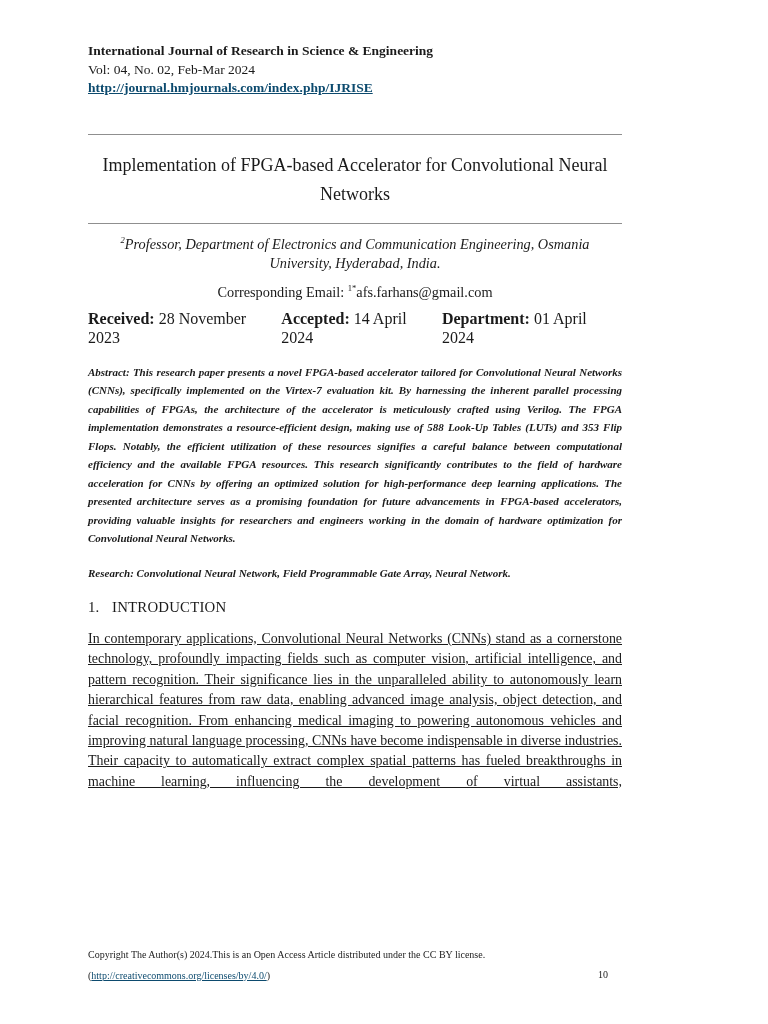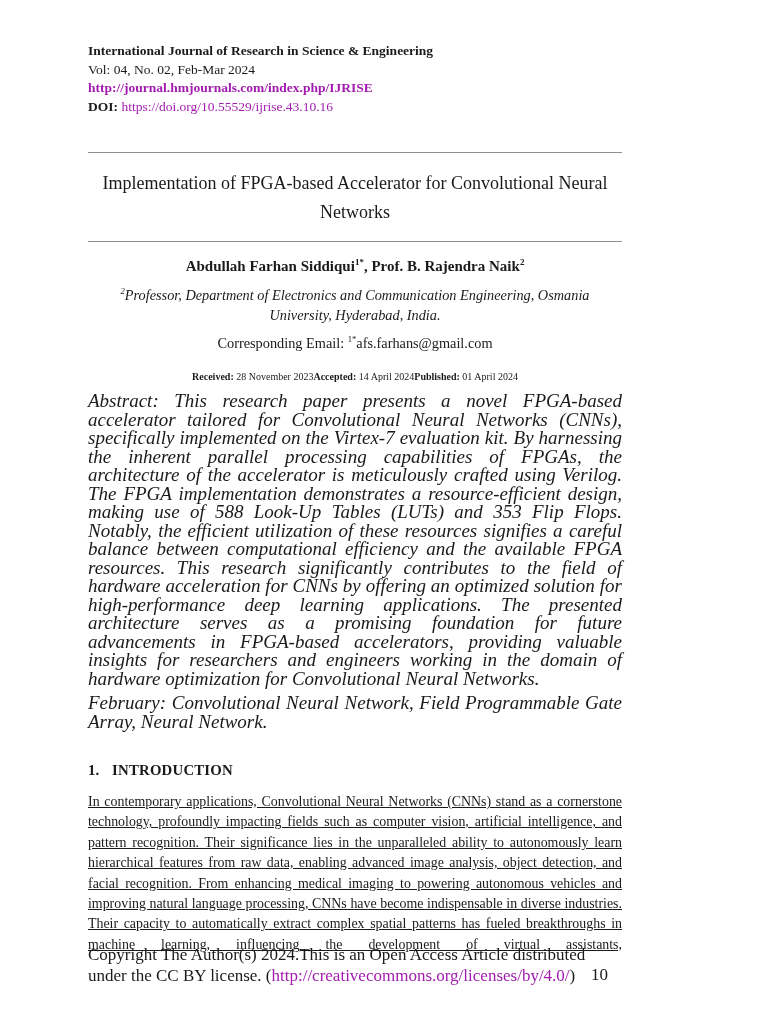--- a/index.html
+++ b/index.html
@@ -9,89 +9,87 @@
     font-family:"Liberation Serif", serif;
     color:#1a1a1a;
   }
   .page { position:relative; width:704px; height:1024px; overflow:hidden; background:#ffffff; }
   .content { position:absolute; left:88px; right:82px; top:0; }
 
   
   .header { display:flex; justify-content:space-between; padding-top:42px; }
   .header-text { font-size:13.5px; line-height:18.5px; }
   .bold { font-weight:700; }
-  a.link { color:#a21caf; cursor:pointer; }
+  a.link { color:#0c4a6e; text-decoration:underline; cursor:pointer; }
   a.link.bold-link { font-weight:700; }
   .logo-box { width:104px; height:80px; margin-top:6px; margin-right:2px; flex:0 0 auto; }
 
   
   hr.rule { border:0; border-top:1px solid #8f8f8f; height:0; }
   .rule-top { margin-top:36px; }
   .rule-mid { margin-top:14px; }
 
   
   .title { font-size:18px; line-height:29px; font-weight:400; text-align:center; max-width:540px; margin:16px auto 0; }
   .authors { margin-top:16px; font-size:15px; font-weight:700; text-align:center; }
   sup { font-size:0.6em; vertical-align:super; line-height:0; }
   .affiliations { margin-top:11px; font-style:italic; font-size:14.3px; line-height:19.5px; text-align:center; }
   .email-line { margin-top:10px; font-size:14.3px; text-align:center; }
 
   
-  .dates { margin-top:15px; display:flex; justify-content:center; font-size:10px; line-height:19px; }
+  .dates { margin-top:8px; display:flex; justify-content:flex-end; font-size:16px; line-height:19px; }
 
   
-  .abstract, .keywords { margin-top:6px; font-size:19px; line-height:18.5px; font-weight:400; font-style:italic; text-align:justify; }
+  .abstract, .keywords { margin-top:16px; font-size:11px; line-height:18.5px; font-weight:700; font-style:italic; text-align:justify; }
 
   
-  .section-heading { margin-top:30px; font-size:14.8px; font-weight:700; line-height:19px; }
+  .section-heading { margin-top:16px; font-size:14.8px; font-weight:400; line-height:19px; }
   .section-label { margin-left:13px; letter-spacing:0.2px; }
   .intro { margin-top:12px; font-size:13.9px; line-height:20.4px; text-align:justify; text-align-last:justify; max-height:168px; overflow:hidden;text-decoration:underline; }
 
   
-  .footer { position:absolute; left:88px; right:82px; bottom:38px; font-size:17px; line-height:21px; }
+  .footer { position:absolute; left:88px; right:82px; bottom:38px; font-size:10px; line-height:21px; }
   .page-number { position:absolute; right:14px; bottom:1px; }
 </style>
 </head>
 <body>
 
 <div class="page">
   <div class="content">
 
     <div class="header">
       <div class="header-text">
         <div class="bold">International Journal of Research in Science &amp; Engineering</div>
         <div>Vol: 04, No. 02, Feb-Mar 2024</div>
         <div><a class="link bold-link">http://journal.hmjournals.com/index.php/IJRISE</a></div>
-        <div><span class="bold">DOI: </span><a class="link">https://doi.org/10.55529/ijrise.43.10.16</a></div>
       </div>
     </div>
 
     <hr class="rule rule-top">
 
     <h1 class="title">Implementation of FPGA-based Accelerator for Convolutional Neural Networks</h1>
 
     <hr class="rule rule-mid">
 
-    <p class="authors"><span>Abdullah Farhan Siddiqui</span><sup>1*</sup><span>, </span><span>Prof. B. Rajendra Naik</span><sup>2</sup></p>
 
     <div class="affiliations">
       <p><sup>2</sup><span>Professor, Department of Electronics and Communication Engineering, Osmania University, Hyderabad, India.</span></p>
     </div>
 
     <p class="email-line"><span>Corresponding Email: </span><sup>1*</sup><span>afs.farhans@gmail.com</span></p>
 
     <div class="dates">
       <span class="date-group"><span class="bold">Received:</span> <span>28 November 2023</span></span>
       <span class="date-group"><span class="bold">Accepted:</span> <span>14 April 2024</span></span>
-      <span class="date-group"><span class="bold">Published:</span> <span>01 April 2024</span></span>
+      <span class="date-group"><span class="bold">Department:</span> <span>01 April 2024</span></span>
     </div>
 
     <p class="abstract"><span>Abstract: </span><span>This research paper presents a novel FPGA-based accelerator tailored for Convolutional Neural Networks (CNNs), specifically implemented on the Virtex-7 evaluation kit. By harnessing the inherent parallel processing capabilities of FPGAs, the architecture of the accelerator is meticulously crafted using Verilog. The FPGA implementation demonstrates a resource-efficient design, making use of 588 Look-Up Tables (LUTs) and 353 Flip Flops. Notably, the efficient utilization of these resources signifies a careful balance between computational efficiency and the available FPGA resources. This research significantly contributes to the field of hardware acceleration for CNNs by offering an optimized solution for high-performance deep learning applications. The presented architecture serves as a promising foundation for future advancements in FPGA-based accelerators, providing valuable insights for researchers and engineers working in the domain of hardware optimization for Convolutional Neural Networks.</span></p>
 
-    <p class="keywords"><span>February: </span><span>Convolutional Neural Network, Field Programmable Gate Array, Neural Network.</span></p>
+    <p class="keywords"><span>Research: </span><span>Convolutional Neural Network, Field Programmable Gate Array, Neural Network.</span></p>
 
     <h2 class="section-heading"><span>1.</span><span class="section-label">INTRODUCTION</span></h2>
 
     <p class="intro">In contemporary applications, Convolutional Neural Networks (CNNs) stand as a cornerstone technology, profoundly impacting fields such as computer vision, artificial intelligence, and pattern recognition. Their significance lies in the unparalleled ability to autonomously learn hierarchical features from raw data, enabling advanced image analysis, object detection, and facial recognition. From enhancing medical imaging to powering autonomous vehicles and improving natural language processing, CNNs have become indispensable in diverse industries. Their capacity to automatically extract complex spatial patterns has fueled breakthroughs in machine learning, influencing the development of virtual assistants,</p>
 
   </div>
 
   <div class="footer">
     <p class="footer-text"><span>Copyright The Author(s) 2024.This is an Open Access Article distributed under the CC BY license. (</span><a class="link">http://creativecommons.org/licenses/by/4.0/</a><span>)</span></p>
     <span class="page-number">10</span>

